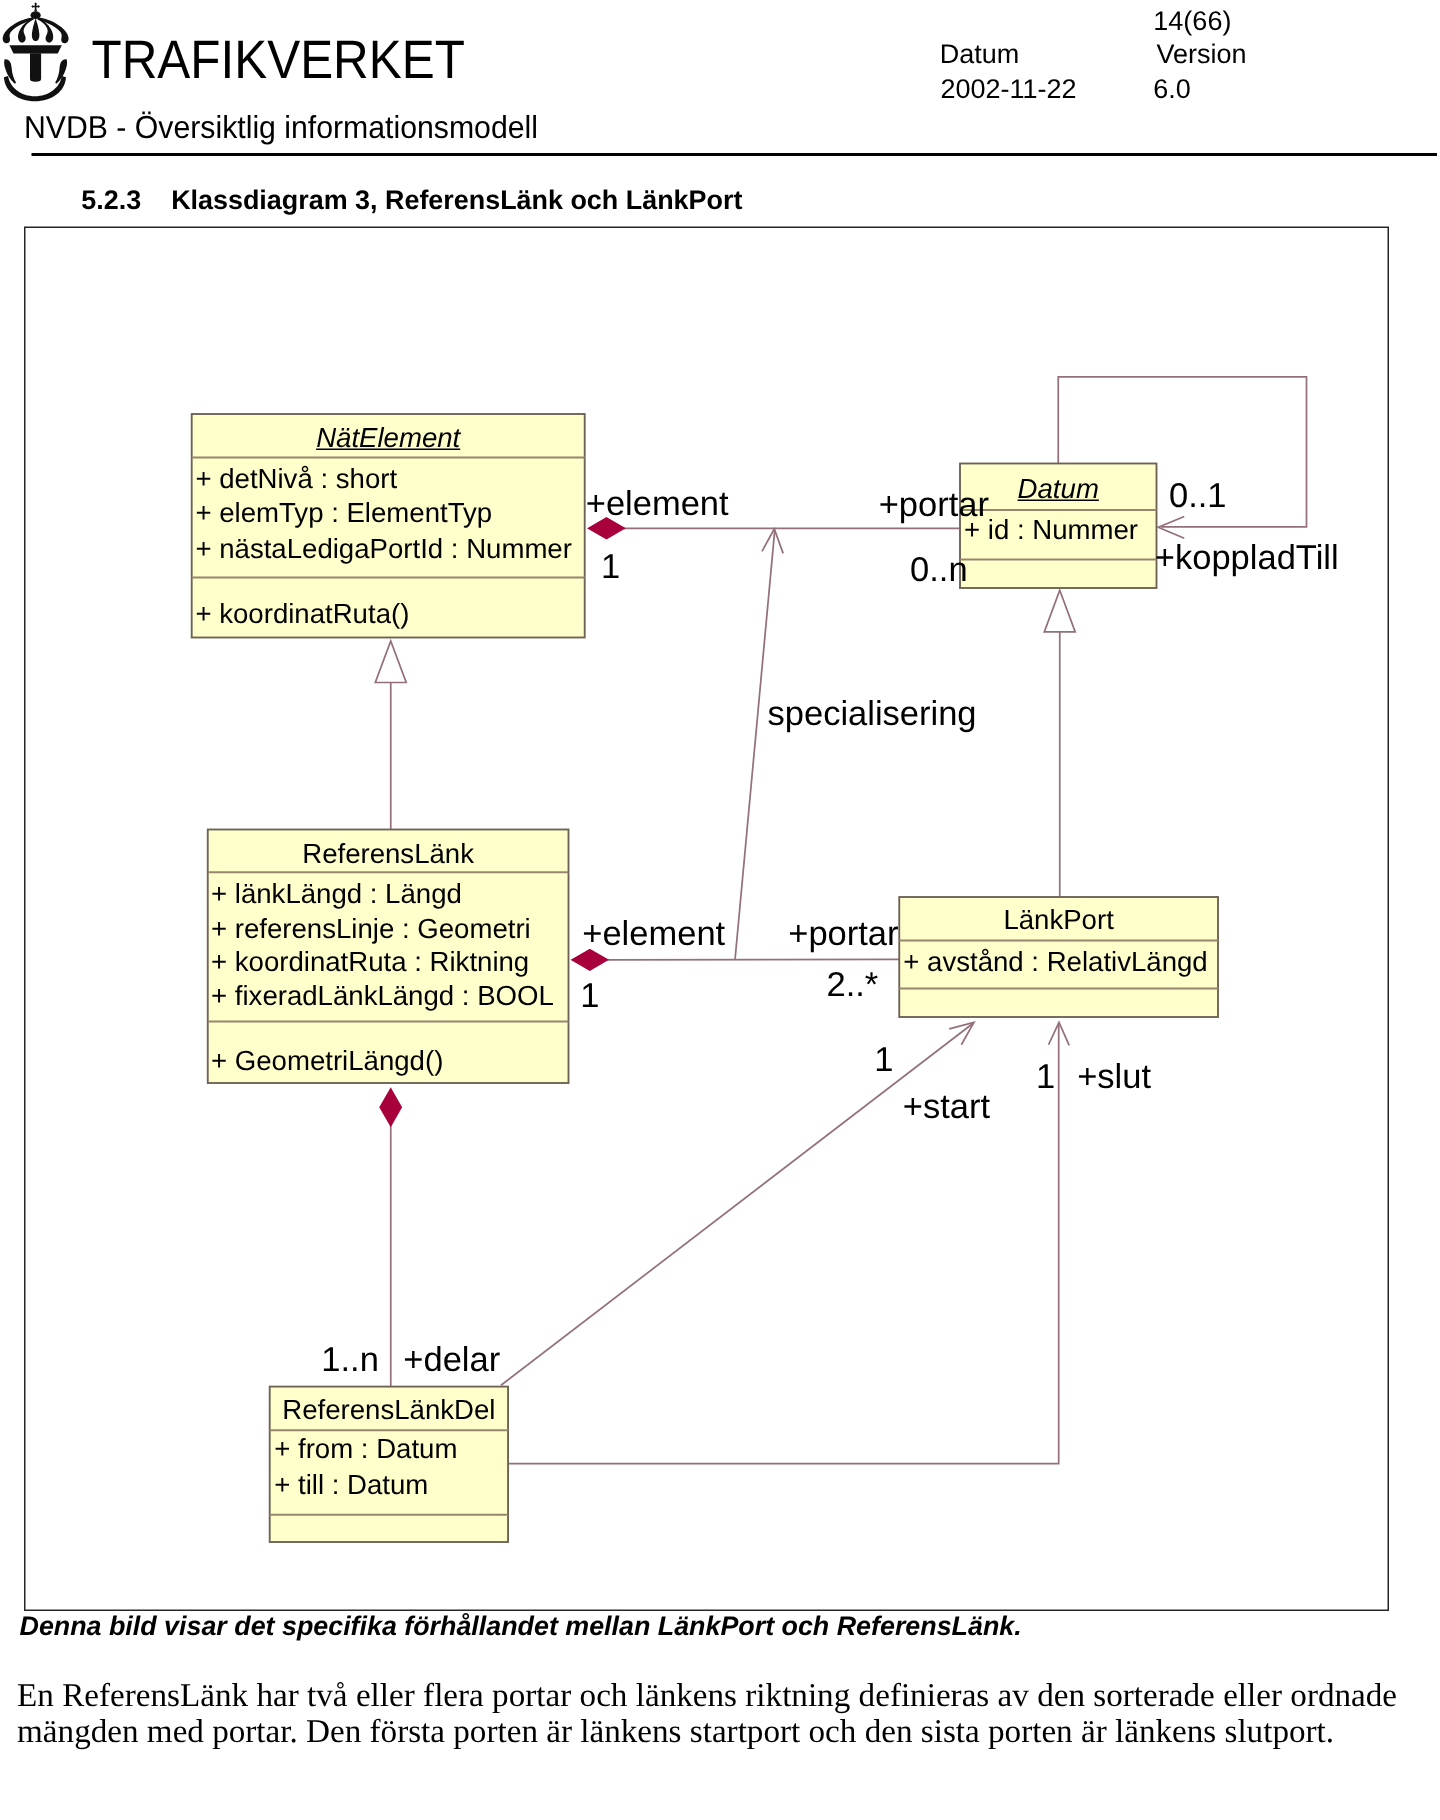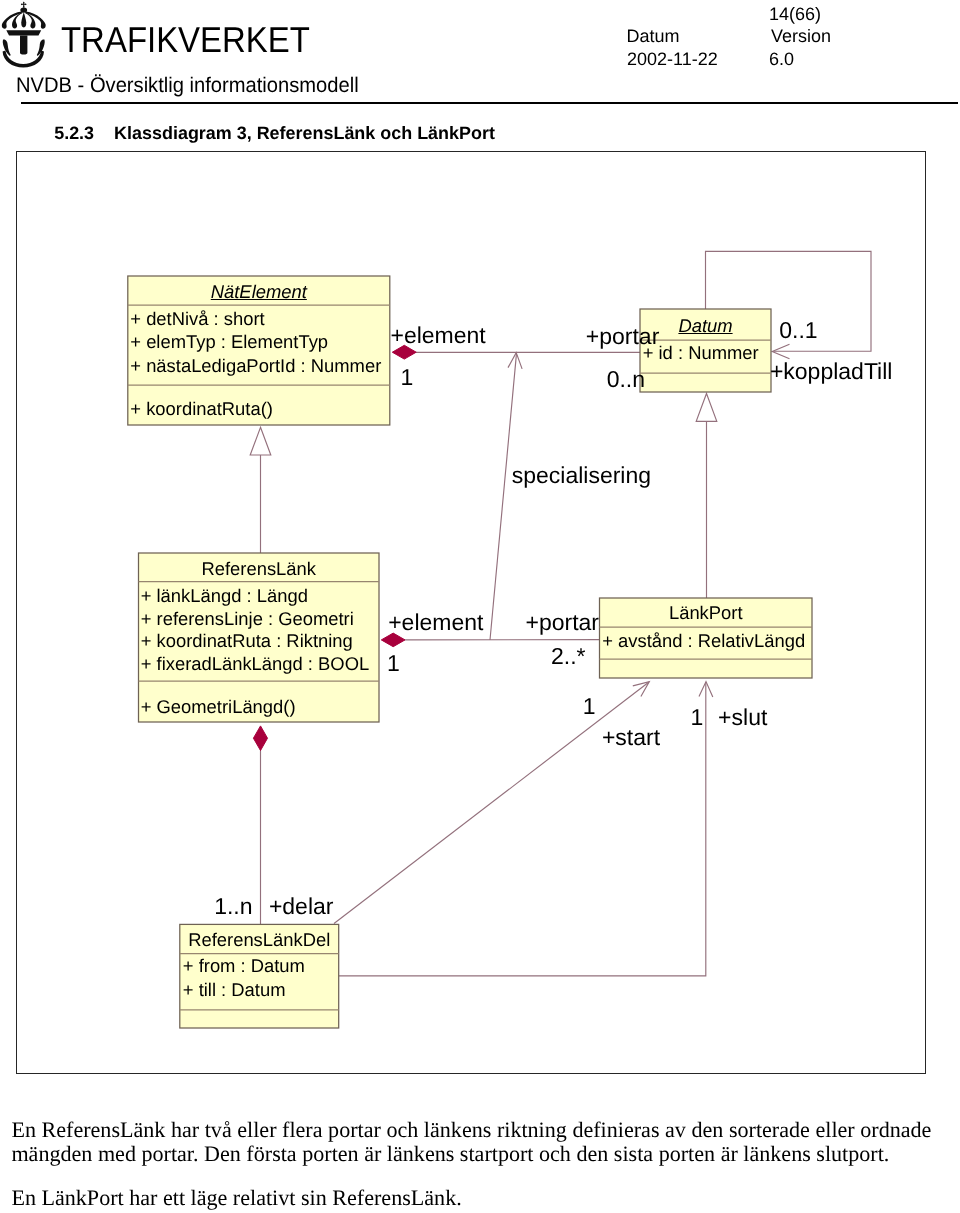--- a/index.html
+++ b/index.html
@@ -224,18 +224,18 @@
   <div class="t lbl" style="left:386.9px;top:652.45px">1</div>
   <div class="t lbl" style="left:525.5px;top:611.35px">+portar</div>
   <div class="t lbl" style="left:551px;top:645.45px">2..*</div>
   <div class="t lbl" style="left:582.8px;top:695.25px">1</div>
   <div class="t lbl" style="left:601.9px;top:725.95px">+start</div>
   <div class="t lbl" style="left:690.6px;top:706.05px">1</div>
   <div class="t lbl" style="left:718.1px;top:706.05px">+slut</div>
   <div class="t lbl" style="left:214.2px;top:894.95px">1..n</div>
   <div class="t lbl" style="left:268.9px;top:894.95px">+delar</div>
 
+  <div class="t" id="caption">Denna bild visar det specifika förhållandet mellan LänkPort och ReferensLänk.</div>
   <div id="body-text">
     <p>En ReferensLänk har två eller flera portar och länkens riktning definieras av den sorterade eller ordnade mängden med portar. Den första porten är länkens startport och den sista porten är länkens slutport.</p>
-    <p class="gap">En LänkPort har ett läge relativt sin ReferensLänk.</p>
   </div>
 
 </div>
 
 </body></html>

